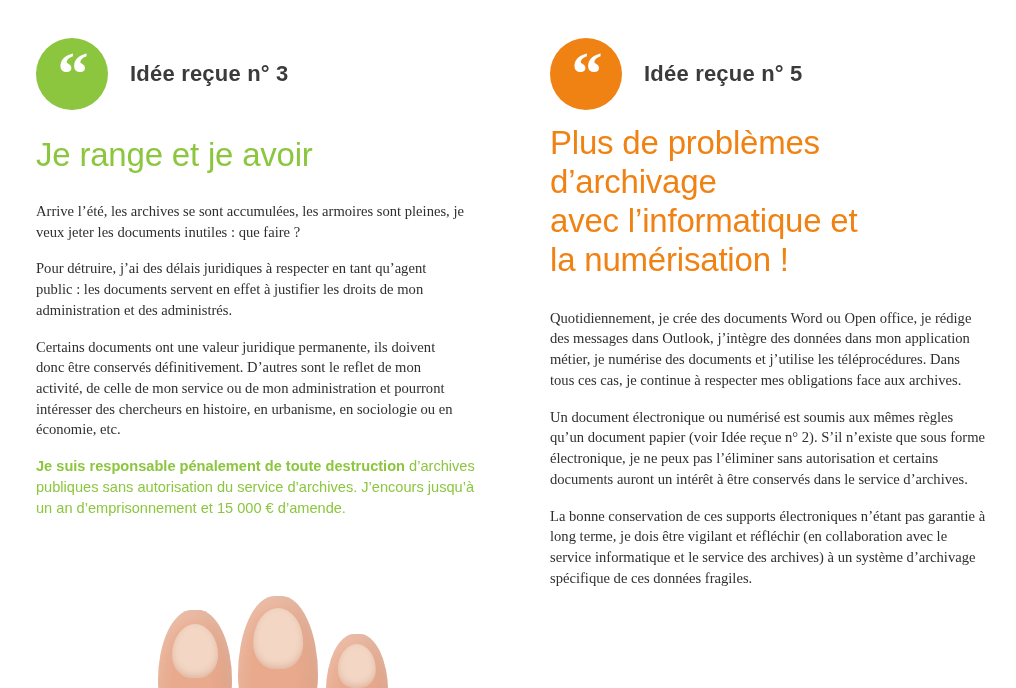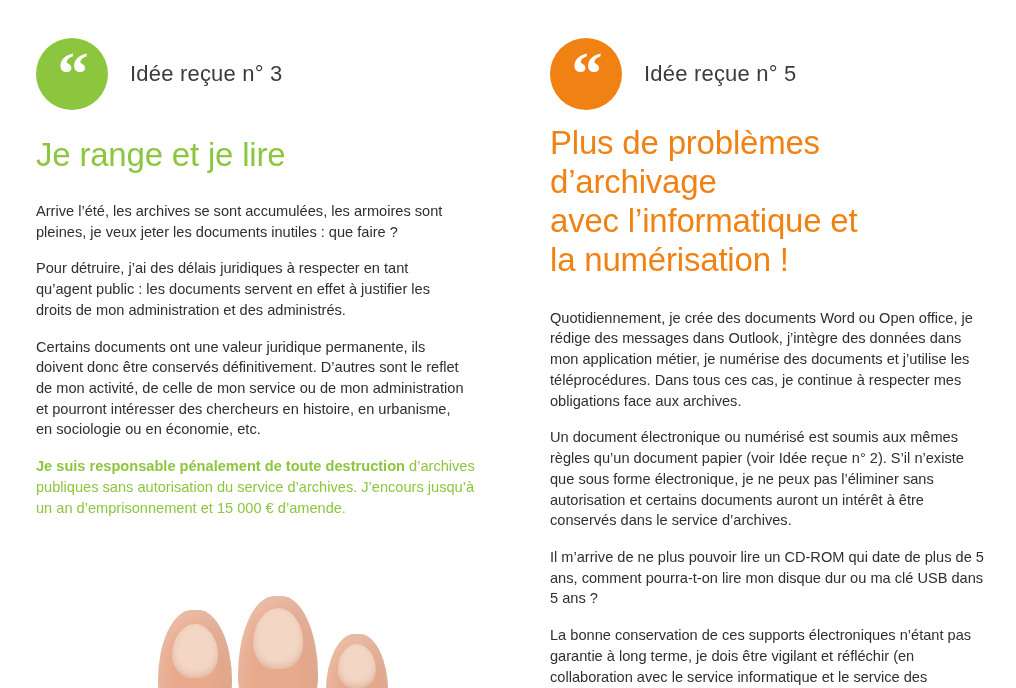--- a/index.html
+++ b/index.html
@@ -49,21 +49,21 @@
     font-size: 62px;
     font-weight: bold;
     line-height: 0.6;
     letter-spacing: -2px;
   }
   .badge-green { background: #8cc63e; }
   .badge-orange { background: #f08213; }
 
   .head-label {
     font-size: 22px;
-    font-weight: normal;
+    font-weight: bold;
     color: #3b3b3b;
     letter-spacing: 0.2px;
     white-space: nowrap;
   }
 
   .headline {
     font-size: 33px;
     line-height: 1.18;
     font-weight: normal;
     margin: 26px 0 0 0;
@@ -72,20 +72,21 @@
   .headline-green { color: #8cc63e; }
   .headline-orange { color: #f08213; }
 
   .body-text { margin-top: 26px; }
   .body-text p {
     font-size: 14.6px;
     line-height: 1.42;
     color: #2f2f2f;
     margin: 0 0 16px 0;
     max-width: 430px;
+    font-family: Liberation Serif, serif;
   }
   .col-right .body-text p { max-width: 442px; }
 
   .conclusion {
     font-size: 14.6px;
     line-height: 1.42;
     margin: 0;
     max-width: 442px;
   }
   .conclusion .strong { font-weight: bold; }
@@ -136,21 +137,21 @@
 
   <div class="column col-left">
     <div class="head">
       <div class="quote-badge badge-green">
         <div class="glyph">“</div>
       </div>
       <div class="head-label">Idée reçue n° 3</div>
     </div>
 
     <h1 class="headline headline-green">
-      <span>Je range et je lire</span><br>
+      <span>Je range et je avoir</span><br>
     </h1>
 
     <div class="body-text">
       <p>Arrive l’été, les archives se sont accumulées, les armoires sont pleines, je veux jeter les documents inutiles : que faire ?</p>
       <p>Pour détruire, j’ai des délais juridiques à respecter en tant qu’agent public : les documents servent en effet à justifier les droits de mon administration et des administrés.</p>
       <p>Certains documents ont une valeur juridique permanente, ils doivent donc être conservés définitivement. D’autres sont le reflet de mon activité, de celle de mon service ou de mon administration et pourront intéresser des chercheurs en histoire, en urbanisme, en sociologie ou en économie, etc.</p>
     </div>
 
     <p class="conclusion conclusion-green">
       <span class="strong">Je suis responsable pénalement de toute destruction</span><span> d’archives publiques sans autorisation du service d’archives. J’encours jusqu’à un an d’emprisonnement et 15 000 € d’amende.</span>
@@ -179,19 +180,18 @@
 
     <h1 class="headline headline-orange">
       <span>Plus de problèmes d’archivage</span><br>
       <span>avec l’informatique et</span><br>
       <span>la numérisation !</span>
     </h1>
 
     <div class="body-text">
       <p>Quotidiennement, je crée des documents Word ou Open office, je rédige des messages dans Outlook, j’intègre des données dans mon application métier, je numérise des documents et j’utilise les téléprocédures. Dans tous ces cas, je continue à respecter mes obligations face aux archives.</p>
       <p>Un document électronique ou numérisé est soumis aux mêmes règles qu’un document papier (voir Idée reçue n° 2). S’il n’existe que sous forme électronique, je ne peux pas l’éliminer sans autorisation et certains documents auront un intérêt à être conservés dans le service d’archives.</p>
-      <p>Il m’arrive de ne plus pouvoir lire un CD-ROM qui date de plus de 5 ans, comment pourra-t-on lire mon disque dur ou ma clé USB dans 5 ans ?</p>
       <p>La bonne conservation de ces supports électroniques n’étant pas garantie à long terme, je dois être vigilant et réfléchir (en collaboration avec le service informatique et le service des archives) à un système d’archivage spécifique de ces données fragiles.</p>
     </div>
 
   </div>
 
 </div>
 
 </body></html>

